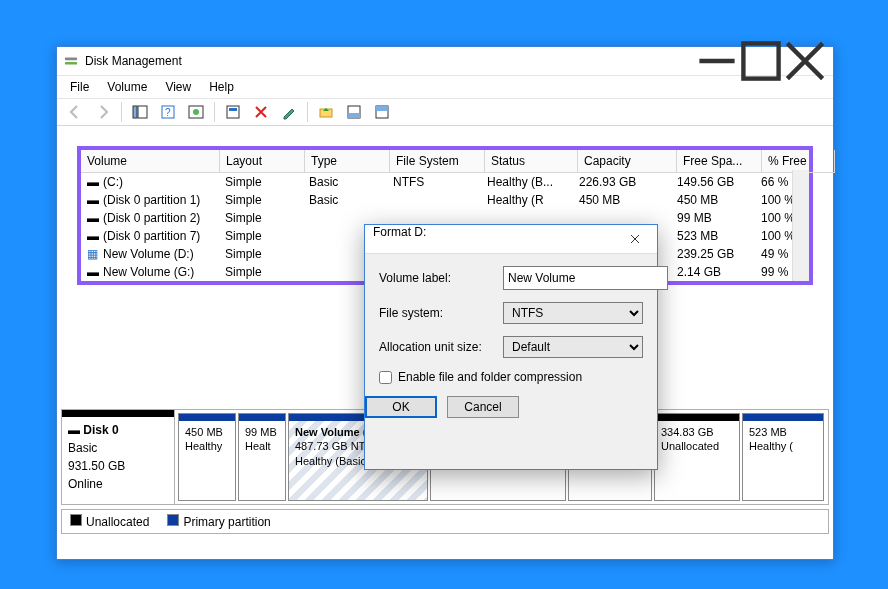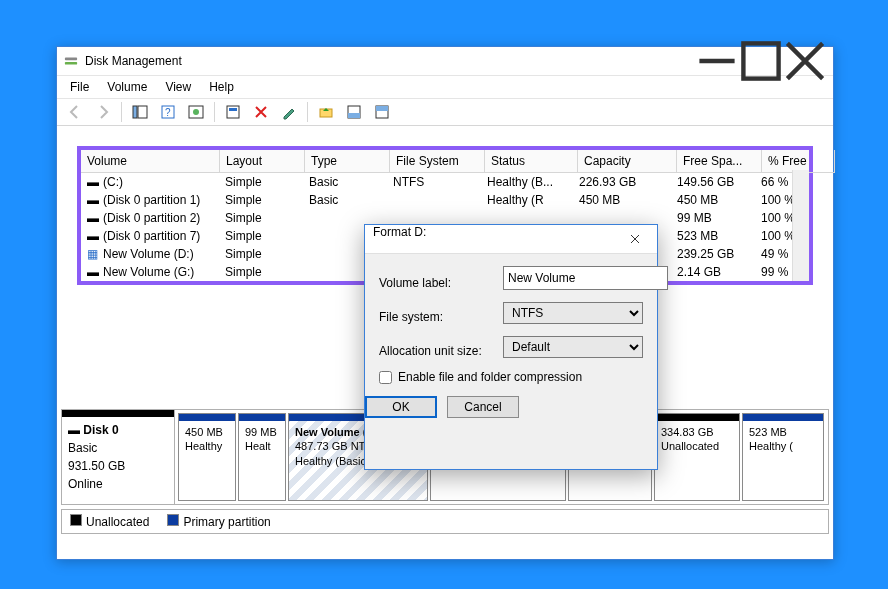--- a/index.html
+++ b/index.html
@@ -34,21 +34,21 @@
 .part .band{height:7px;background:#0b3ca0}
 .part.hatch{background-image:repeating-linear-gradient(135deg,#dde4ee 0 6px,#fff 6px 12px)}
 .part .pbody{padding:4px 6px;font-size:11px;line-height:1.3;overflow:hidden}
 .legend{border:1px solid #b0b0b0;margin:4px;padding:4px 8px;display:flex;align-items:center;gap:18px;font-size:12px}
 .leg-swatch{display:inline-block;width:10px;height:10px;margin-right:4px;border:1px solid #888}
 .dialog{position:absolute;left:364px;top:224px;width:292px;height:244px;background:#f0f0f0;border:1px solid #3a7fd8;box-shadow:0 6px 24px rgba(0,0,0,.35);display:flex;flex-direction:column}
 .dialog .dlg-title{height:28px;background:#fff;display:flex;align-items:flex-start;padding:0 8px;border-bottom:1px solid #e0e0e0}
 .dlg-title .t{flex:1;font-weight:400}
 .dlg-close{width:28px;height:100%;display:flex;align-items:center;justify-content:center}
 .dlg-body{padding:12px 14px 4px 14px;display:flex;flex-direction:column;gap:12px}
-.field{display:flex;align-items:flex-end}
+.field{display:flex;align-items:center}
 .field label{flex:0 0 124px}
 .field input.text,.field select{flex:1;height:22px;border:1px solid #7a7a7a;background:#fff;padding:0 4px;font:inherit}
 .field select{background:#e8e8e8}
 .chk{display:flex;align-items:center;gap:6px}
 .chk input[type=checkbox]{width:13px;height:13px;margin:0}
 .redbox{border:3px solid #e11313;padding:2px 6px;margin:2px -4px 2px -4px;display:flex;align-items:center;gap:6px}
 .dlg-btns{display:flex;gap:10px;padding:8px 14px 12px 0}
 .btn{min-width:72px;height:22px;background:#e1e1e1;border:1px solid #8a8a8a;font:inherit}
 .btn.default{border:2px solid #0a64c9}
 </style>

